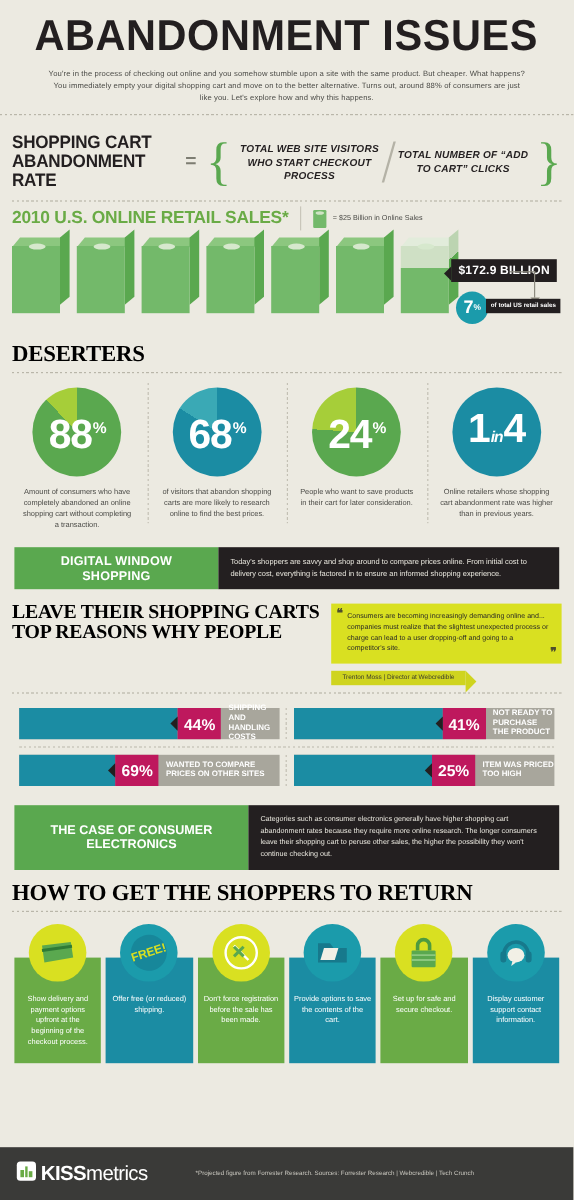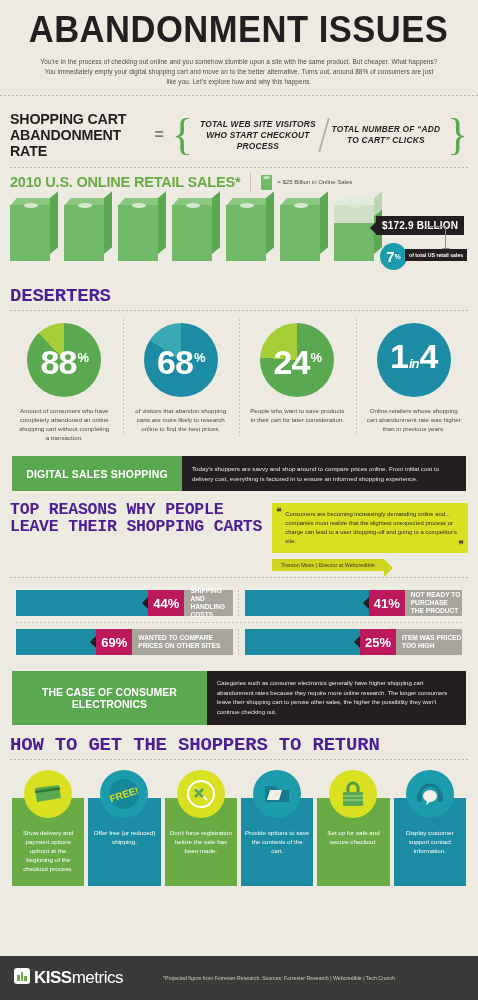--- a/index.html
+++ b/index.html
@@ -85,22 +85,22 @@
     font-family:"Liberation Sans Narrow","Liberation Sans",sans-serif; font-weight:700; font-size:15px;
   }
   .pct-circle sup { font-size: 7px; }
   .pct-label { position:absolute; left:405px; top:51px; background:#231f20; color:#fff; font-size:5.2px; font-weight:700; padding:3px 4px; white-space:nowrap; }
   .arrow-path { position:absolute; left:445px; top:28px; width:1px; height:22px; background:#8d8a7f; }
   .arrow-path::after{content:"";position:absolute;left:-3px;bottom:-4px;border:4px solid transparent;border-top-color:#8d8a7f;border-bottom:0;}
   .arrow-h { position:absolute; left:425px; top:28px; width:21px; height:1px; background:#8d8a7f; }
 
   
   .sec-head {
-    font-family:Liberation Mono, monospace;
-    font-size: 19px; font-weight: 700; color:#4c1d95; padding: 5px 10px 3px; letter-spacing:-.2px;
+    font-family:Liberation Serif, serif;
+    font-size: 19px; font-weight: 700; color:#000000; padding: 5px 10px 3px; letter-spacing:-.2px;
   }
   .sec-head.small { font-size: 16.5px; line-height: 17px; }
 
   
   .pies { display:flex; padding: 12px 6px 8px; }
   .pie-cell { flex:1; display:flex; flex-direction:column; align-items:center; position:relative; padding:0 4px; }
   .pie-cell + .pie-cell::before { content:""; position:absolute; left:0; top:-4px; bottom:6px; width:1px;
      background-image: repeating-linear-gradient(to bottom,#c3c0b4 0 2px, transparent 2px 4px); }
   .pie { width:74px; height:74px; border-radius:50%; position:relative; display:flex; align-items:center; justify-content:center; }
   .pie-num {
@@ -298,28 +298,28 @@
     </div>
     <div class="pie-cell">
       <div class="pie" style="background:#1b8ca3">
         <div class="pie-num"><span>1</span><span class="inword">in</span><span>4</span></div>
       </div>
       <div class="pie-cap">Online retailers whose shopping cart abandonment rate was higher than in previous years.</div>
     </div>
   </div>
 
   <div class="banner">
-    <div class="banner-tag">DIGITAL SALES SHOPPING</div>
+    <div class="banner-tag">DIGITAL WINDOW SHOPPING</div>
     <div class="banner-body">Today's shoppers are savvy and shop around to compare prices online. From initial cost to delivery cost, everything is factored in to ensure an informed shopping experience.</div>
   </div>
 
   <div class="reasons-top">
     <div>
+      <div class="sec-head small" style="padding:0">LEAVE THEIR SHOPPING CARTS</div>
       <div class="sec-head small" style="padding:0">TOP REASONS WHY PEOPLE</div>
-      <div class="sec-head small" style="padding:0">LEAVE THEIR SHOPPING CARTS</div>
     </div>
     <div class="quote-wrap">
       <div class="quote-box">
         <span class="qmark open">❝</span>
         <span>Consumers are becoming increasingly demanding online and... companies must realize that the slightest unexpected process or charge can lead to a user dropping-off and going to a competitor's site.</span>
         <span class="qmark close">❞</span>
       </div>
       <div class="quote-attr">Trenton Moss | Director at Webcredible</div>
     </div>
   </div>

